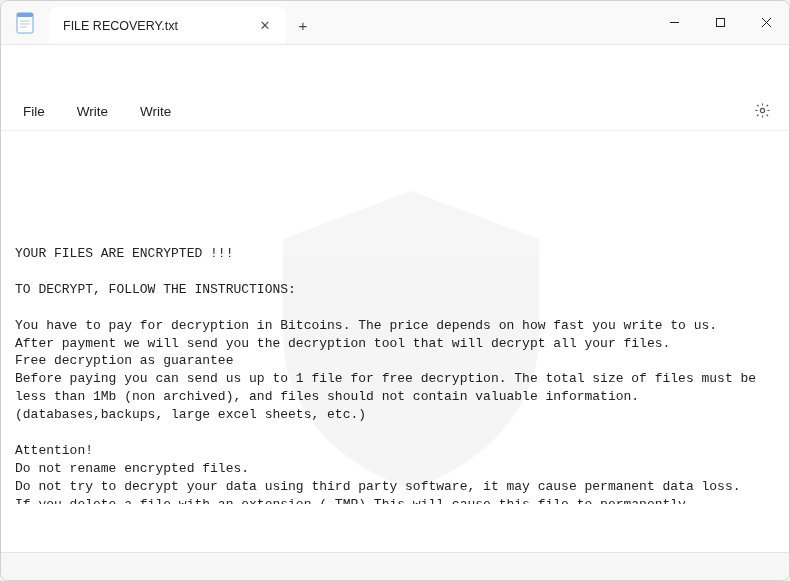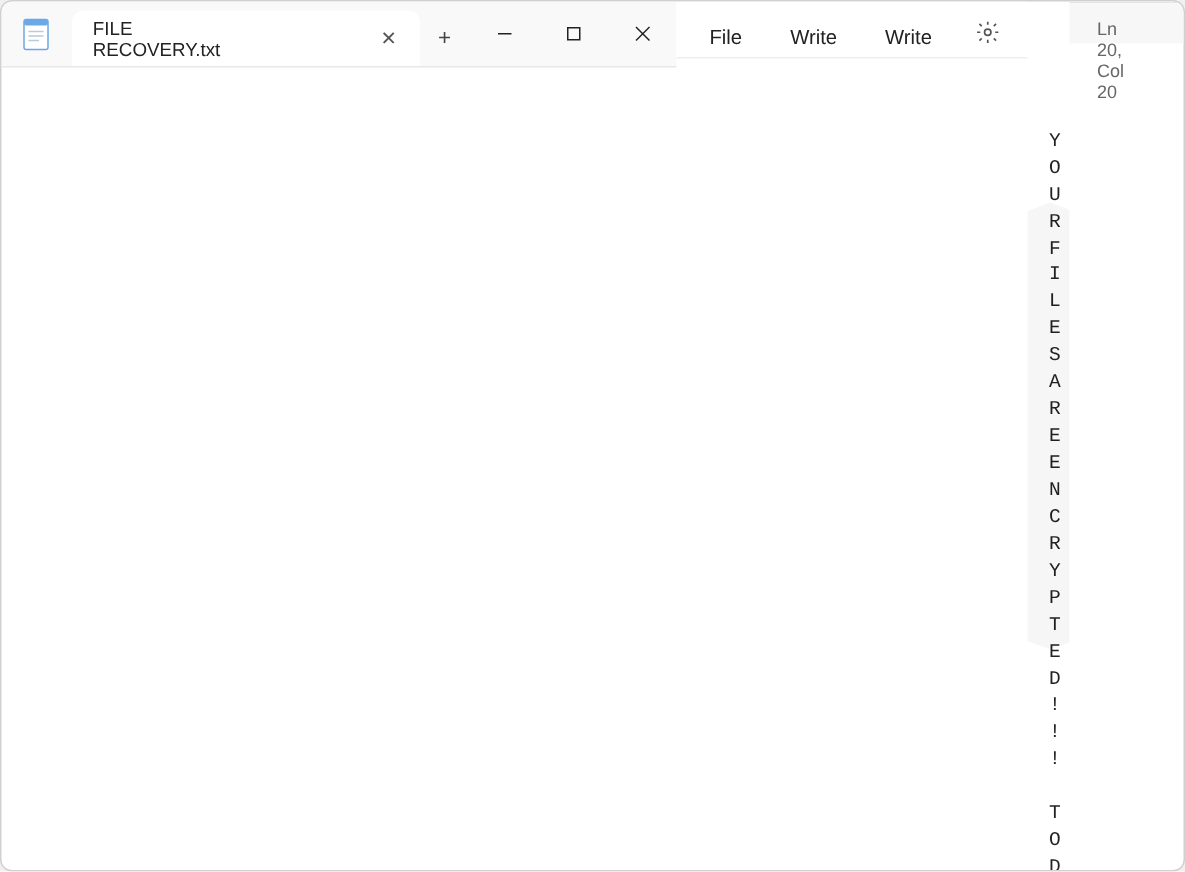--- a/index.html
+++ b/index.html
@@ -11,23 +11,24 @@
     overflow: hidden;
     position: relative;
   }
   .window {
     width: 790px;
     height: 581px;
     background: #fff;
     border: 1px solid #d0d0d0;
     border-radius: 8px;
     display: flex;
-    flex-direction: row;
+    flex-direction: column;
     position: relative;
     overflow: hidden;
+    gap: 48px;
   }
   .titlebar {
     height: 44px;
     background: #f9f9f9;
     display: flex;
     align-items: stretch;
     border-bottom: 1px solid #e8e8e8;
   }
   .app-icon-wrap {
     width: 48px;
@@ -83,21 +84,21 @@
     align-items: center;
     justify-content: center;
     color: #222;
     cursor: pointer;
   }
   .wc-btn svg { width: 11px; height: 11px; }
   
   .menubar {
     height: 38px;
     display: flex;
-    align-items: flex-end;
+    align-items: center;
     padding: 0 12px;
     gap: 4px;
     border-bottom: 1px solid #eee;
     background: #fff;
     font-size: 13.5px;
     color: #222;
   }
   .menu-item {
     padding: 6px 14px;
     border-radius: 4px;

